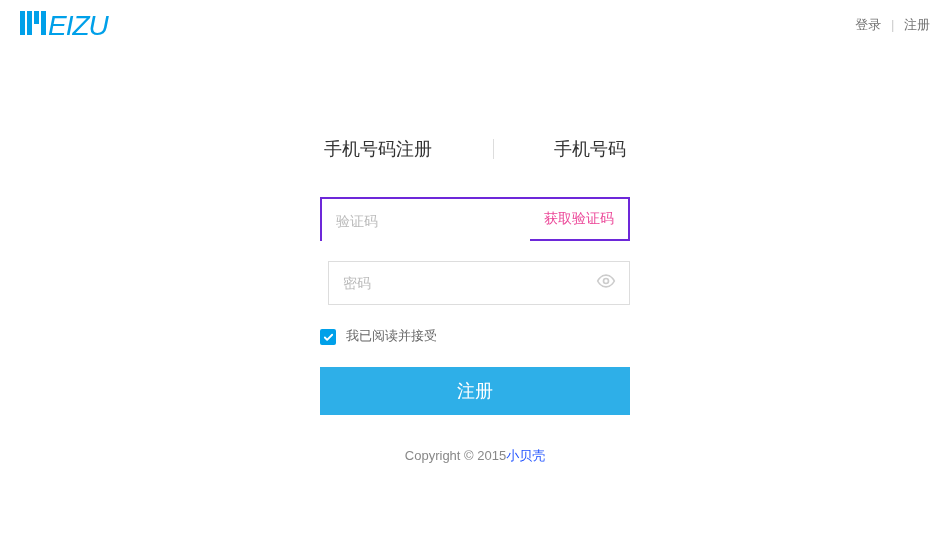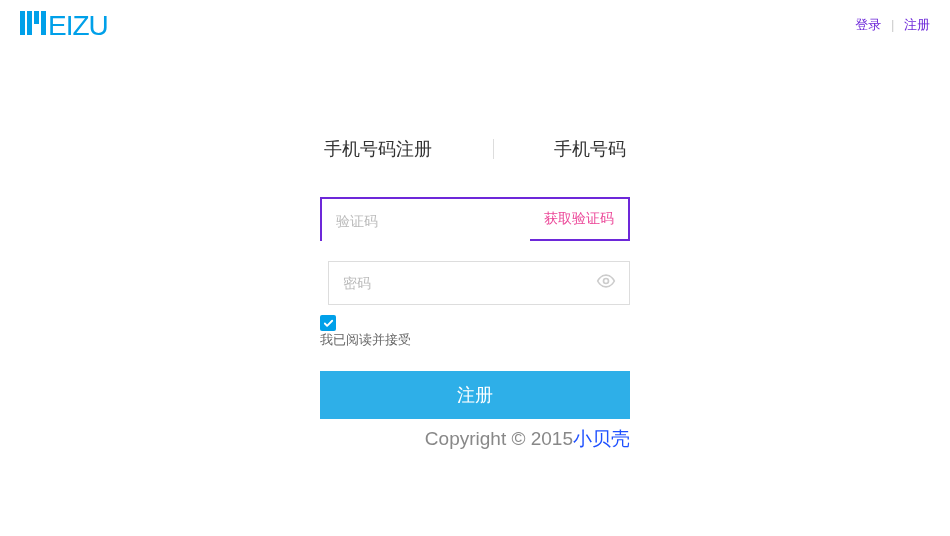--- a/index.html
+++ b/index.html
@@ -20,32 +20,33 @@
       align-items: flex-start;
       padding: 10px 20px 0 20px;
     }
     .logo {
       font-size: 28px;
       font-weight: 300;
       color: #00a0e9;
       letter-spacing: -1px;
       display: flex;
       align-items: flex-end;
+      font-style: italic;
     }
     .logo-icon {
       display: inline-block;
       margin-right: 2px;
     }
     .header-links {
       font-size: 13px;
       color: #888;
       margin-top: 6px;
     }
     .header-links a {
-      color: #6d28d9;
+      color: #737373;
       text-decoration: none;
       cursor: pointer;
     }
     .header-links .sep {
       color: #ccc;
       margin: 0 6px;
     }
     .form-container {
       width: 310px;
       margin: 95px auto 0 auto;
@@ -98,37 +99,36 @@
       background: none;
       border: none;
       border-left: none;
       color: #ec4899;
       font-size: 14px;
       padding: 0 14px;
       cursor: pointer;
     }
     .password-group {
       position: relative;
-      margin-bottom: 10px;
+      margin-bottom: 22px;
       padding-left: 8px;
     }
     .eye-icon {
       position: absolute;
       right: 14px;
       top: 50%;
       transform: translateY(-50%);
       color: #ccc;
       cursor: pointer;
     }
     .agreement {
       display: flex;
-      align-items: flex-start;
+      align-items: flex-end;
       font-size: 13px;
       margin-bottom: 22px;
-      flex-direction: column;
     }
     .checkbox {
       width: 16px;
       height: 16px;
       background: #00a0e9;
       border-radius: 2px;
       margin-right: 10px;
       display: flex;
       align-items: center;
       justify-content: center;
@@ -149,24 +149,24 @@
     .submit-btn {
       width: 100%;
       height: 48px;
       background: #2eafe8;
       color: #fff;
       border: none;
       font-size: 18px;
       cursor: pointer;
     }
     .copyright {
-      text-align: right;
-      font-size: 19px;
+      text-align: center;
+      font-size: 13px;
       color: #888;
-      margin-top: 7px;
+      margin-top: 32px;
     }
     .copyright-link {
       color: #1e50ff;
       cursor: pointer;
     }
   </style>
 </head>
 <body>
 
 <div class="header">

